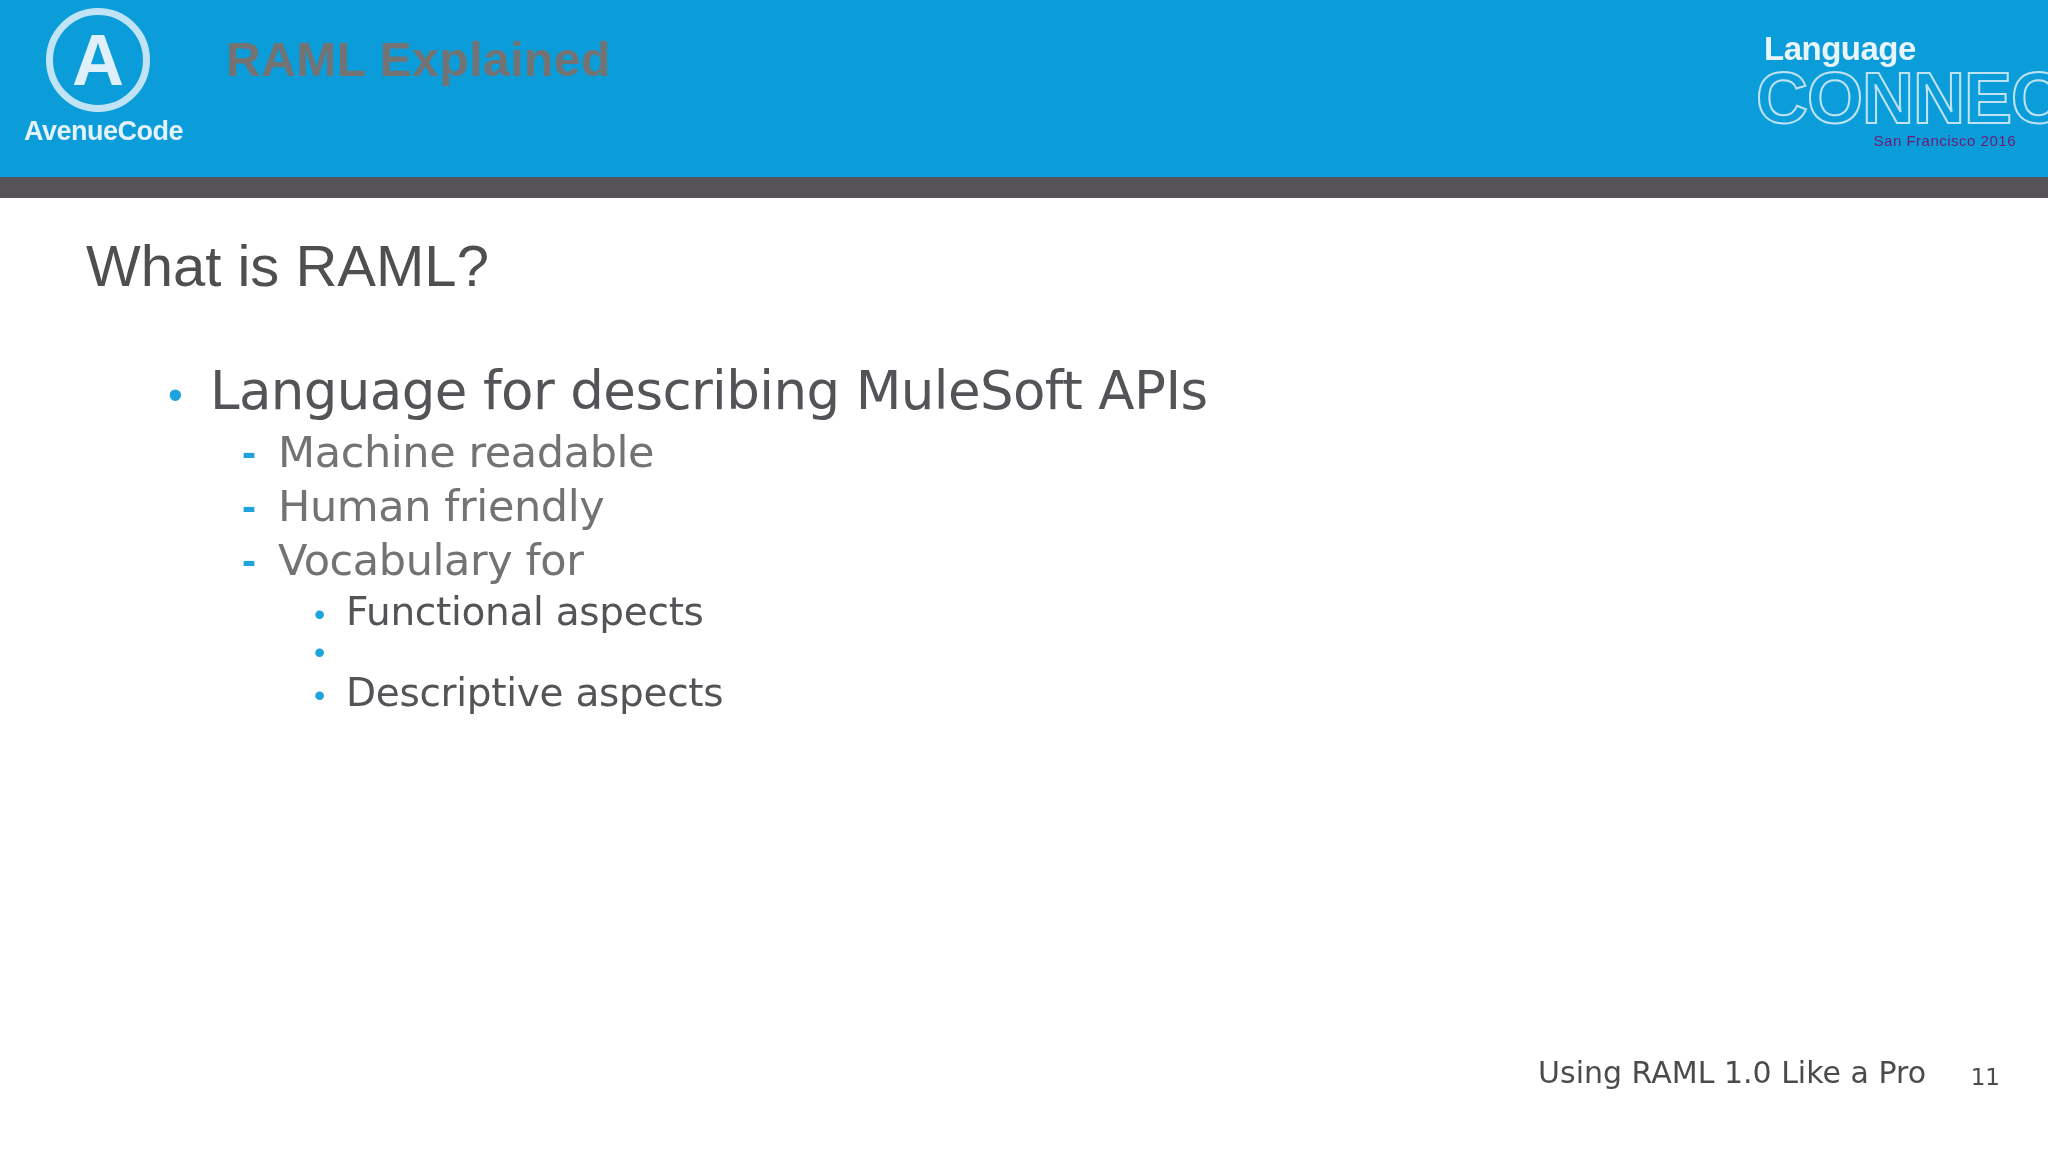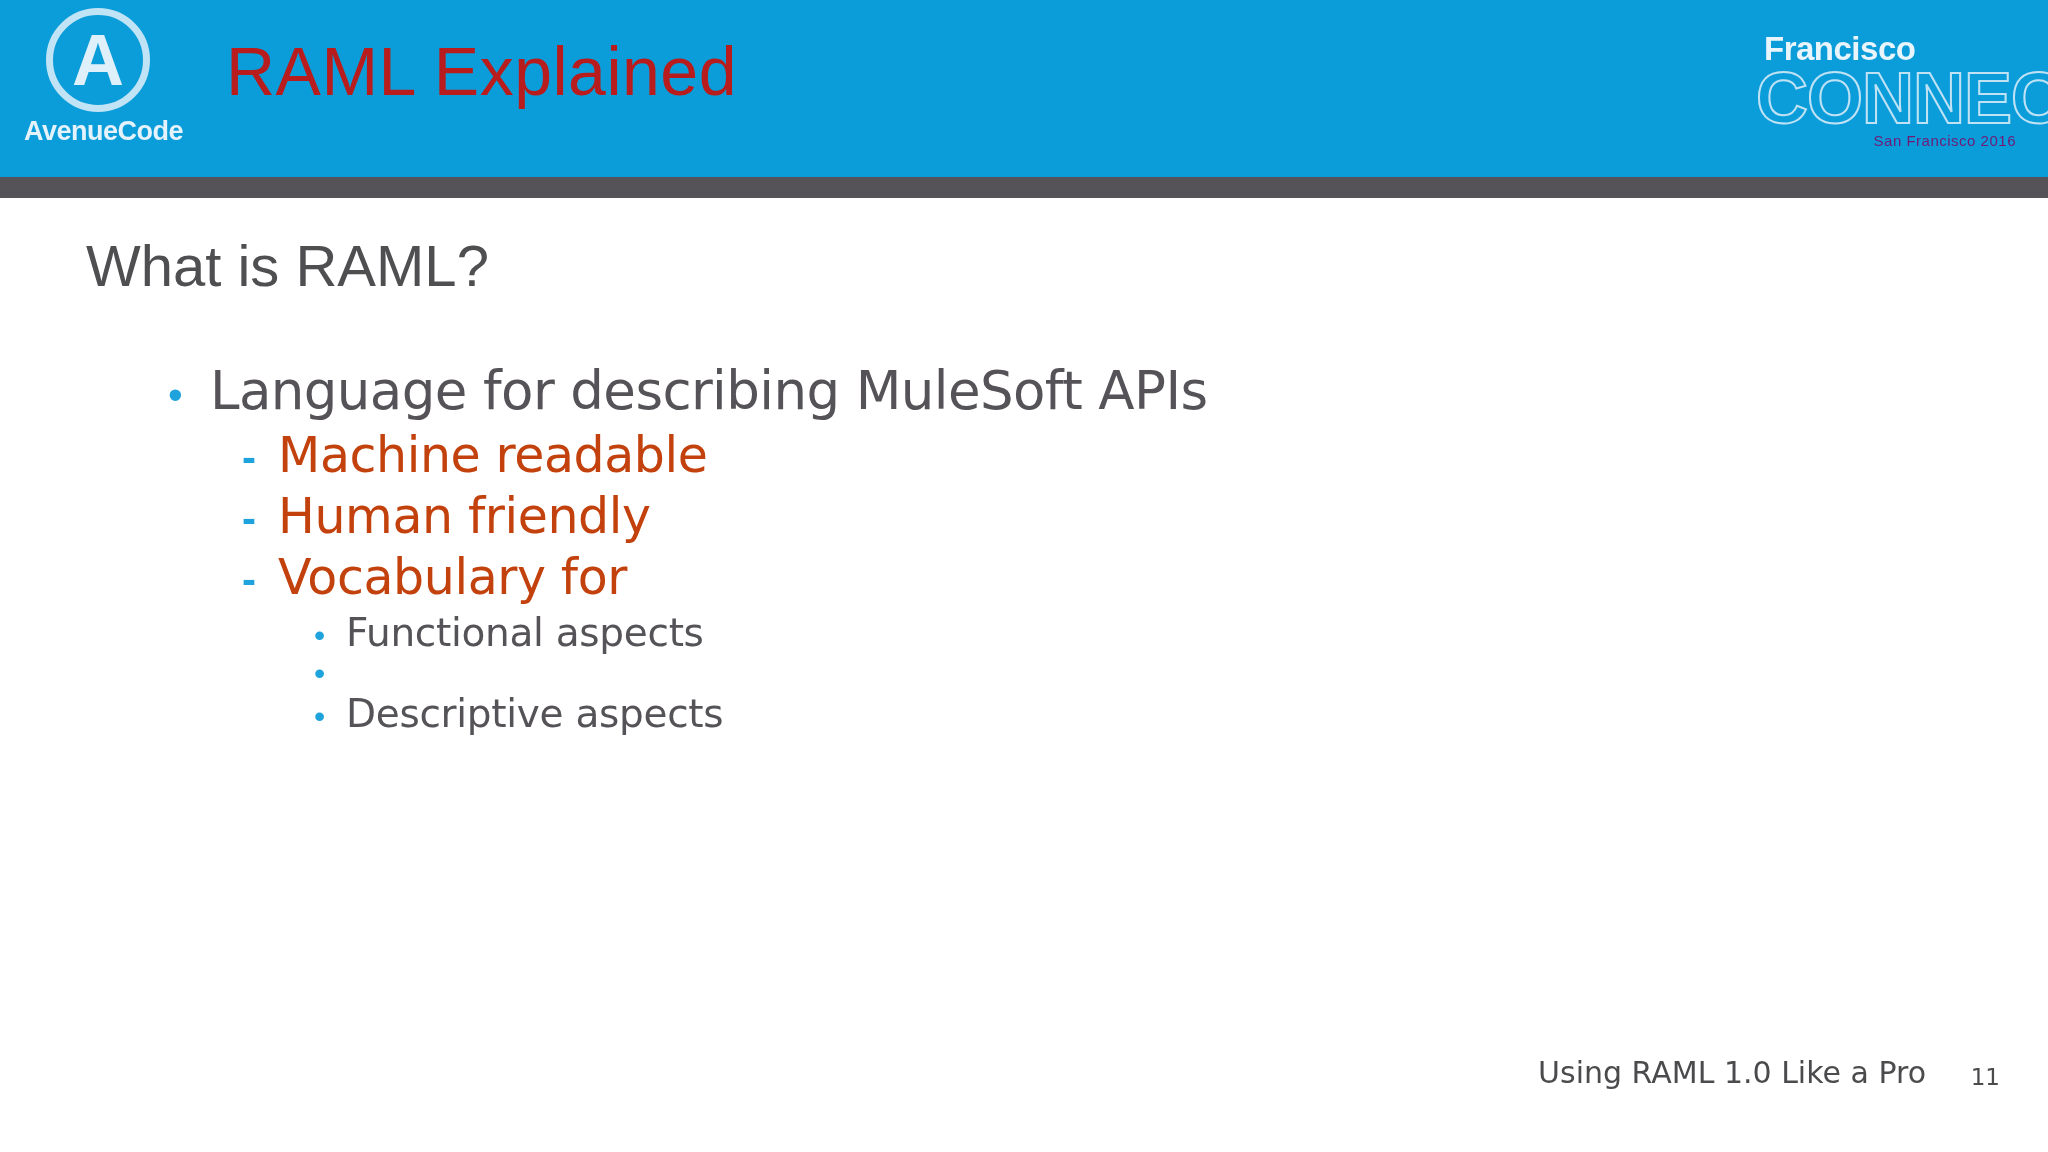--- a/index.html
+++ b/index.html
@@ -87,23 +87,23 @@
     letter-spacing: -0.5px;
     white-space: nowrap;
   }
 
   
   .slide-title {
     position: absolute;
     left: 226px;
     top: 32px;
     font-family: "Liberation Sans", sans-serif;
-    font-size: 68px;
-    font-weight: normal;
-    color: #b91c1c;
+    font-size: 48px;
+    font-weight: bold;
+    color: #737373;
     letter-spacing: 0.5px;
     white-space: nowrap;
   }
 
   
   .ms-logo {
     position: absolute;
     right: 18px;
     top: 32px;
     width: 278px;
@@ -190,22 +190,22 @@
   .lvl2 .marker {
     width: 36px;
     flex: 0 0 36px;
     color: #1fa3dd;
     font-size: 42px;
     font-weight: bold;
     line-height: 1;
   }
   .lvl2 .txt {
     font-family: "DejaVu Sans", sans-serif;
-    font-size: 49px;
-    color: #c2410c;
+    font-size: 43px;
+    color: #737373;
     letter-spacing: -0.4px;
   }
 
   
   .lvl3 {
     margin-left: 146px;
     margin-bottom: 2px;
   }
   .lvl3 .marker {
     width: 32px;
@@ -251,21 +251,21 @@
 
   <div class="ac-logo">
     <div class="ac-circle"></div>
     <div class="ac-letter">A</div>
     <div class="ac-wordmark">AvenueCode</div>
   </div>
 
   <div class="slide-title">RAML Explained</div>
 
   <div class="ms-logo">
-    <div class="ms-mule">Francisco</div>
+    <div class="ms-mule">Language</div>
     <div class="ms-connect">CONNECT</div>
     <div class="ms-sf">San Francisco 2016</div>
   </div>
 
   <div class="section-heading">What is RAML?</div>
 
   <div class="bullets">
 
     <div class="b-row lvl1">
       <span class="marker">•</span>

